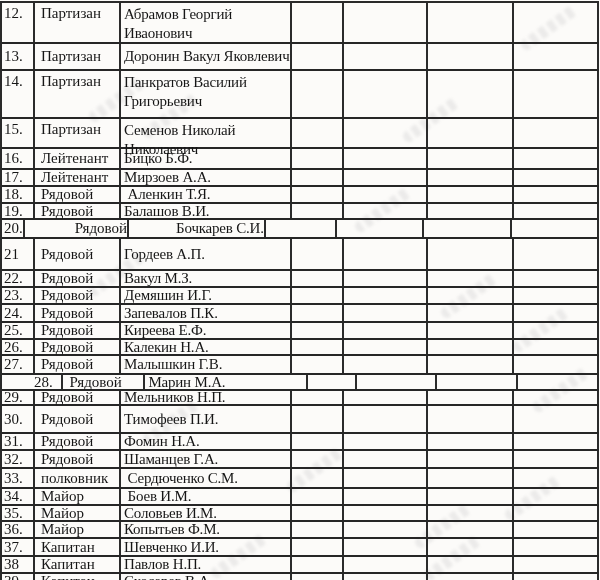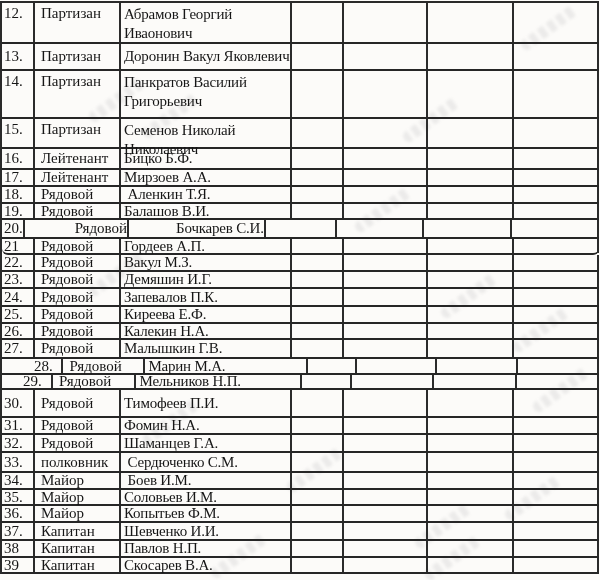--- a/index.html
+++ b/index.html
@@ -135,21 +135,21 @@
       </div>
       <div class="row" style="height: 19px; gap: 44px;">
         <div class="cell c-num">20.</div>
         <div class="cell c-rank">Рядовой</div>
         <div class="cell c-name">Бочкарев С.И.</div>
         <div class="cell c-e1"></div>
         <div class="cell c-e2"></div>
         <div class="cell c-e3"></div>
         <div class="cell c-e4"></div>
       </div>
-      <div class="row" style="height: 16px; border-radius: 6px;">
+      <div class="row" style="height: 32px;">
         <div class="cell c-num">21</div>
         <div class="cell c-rank">Рядовой</div>
         <div class="cell c-name">Гордеев А.П.</div>
         <div class="cell c-e1"></div>
         <div class="cell c-e2"></div>
         <div class="cell c-e3"></div>
         <div class="cell c-e4"></div>
       </div>
       <div class="row" style="height: 17px;">
         <div class="cell c-num">22.</div>
@@ -207,21 +207,21 @@
       </div>
       <div class="row" style="height: 16px; padding-left: 30px;">
         <div class="cell c-num">28.</div>
         <div class="cell c-rank">Рядовой</div>
         <div class="cell c-name">Марин М.А.</div>
         <div class="cell c-e1"></div>
         <div class="cell c-e2"></div>
         <div class="cell c-e3"></div>
         <div class="cell c-e4"></div>
       </div>
-      <div class="row" style="height: 15px; padding-left: 19px;">
+      <div class="row" style="height: 15px;">
         <div class="cell c-num">29.</div>
         <div class="cell c-rank">Рядовой</div>
         <div class="cell c-name">Мельников Н.П.</div>
         <div class="cell c-e1"></div>
         <div class="cell c-e2"></div>
         <div class="cell c-e3"></div>
         <div class="cell c-e4"></div>
       </div>
       <div class="row" style="height: 28px;">
         <div class="cell c-num">30.</div>

